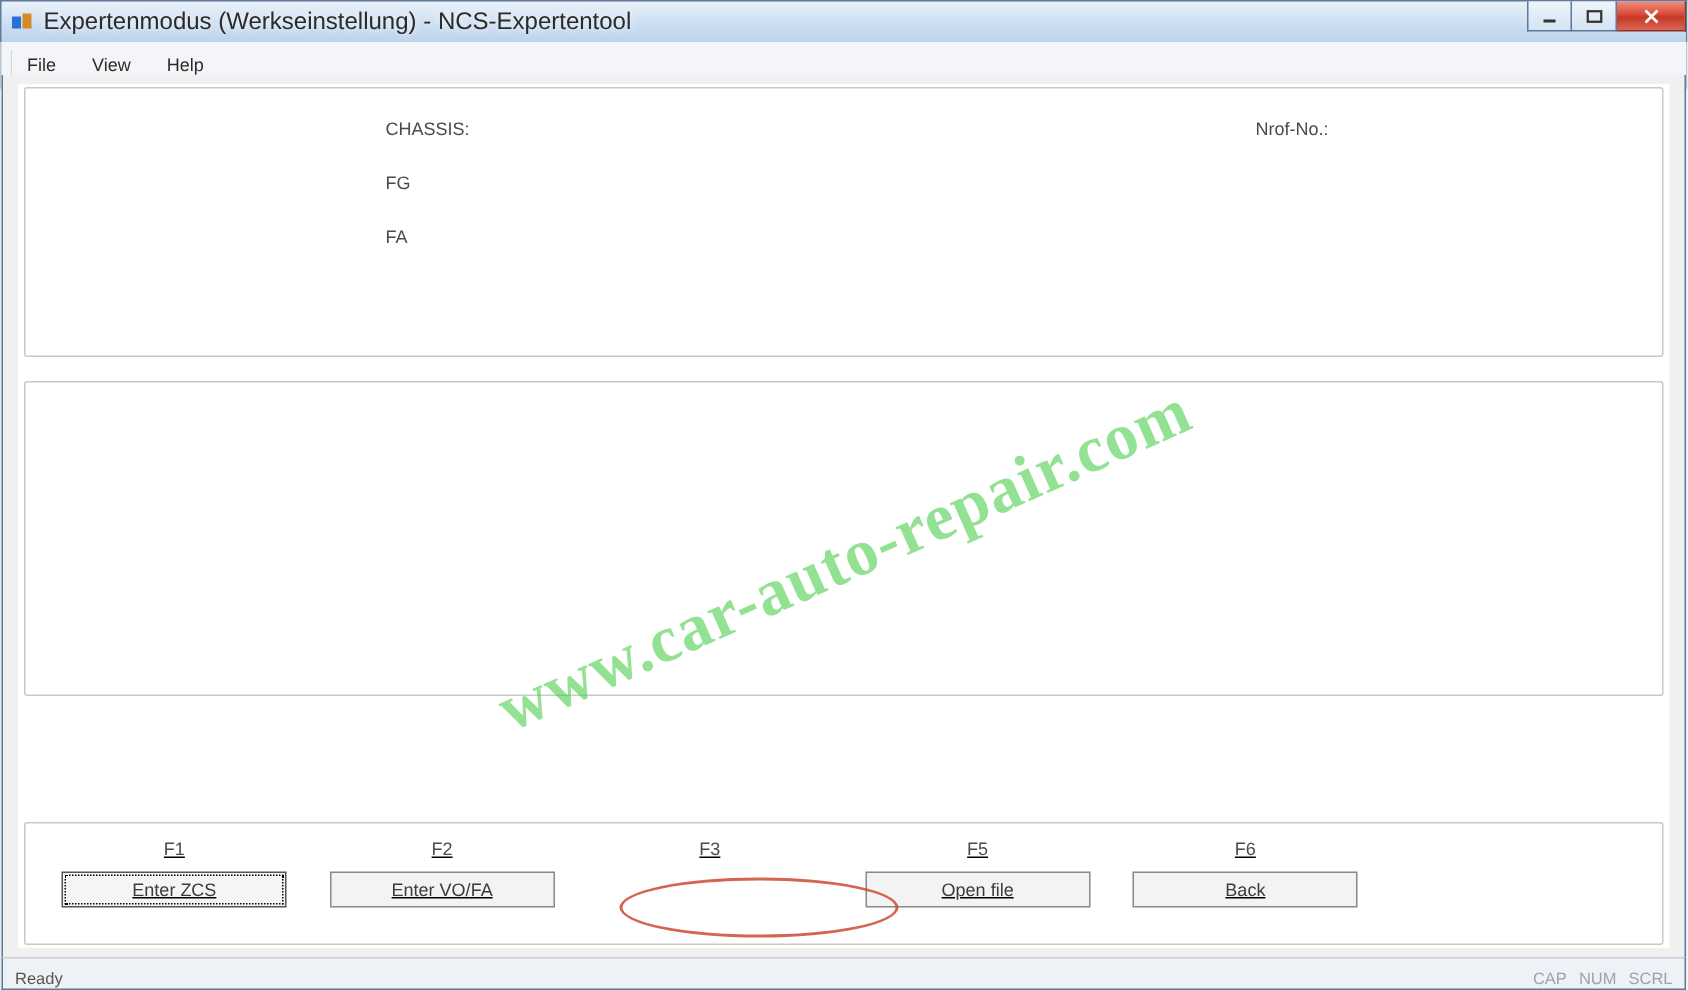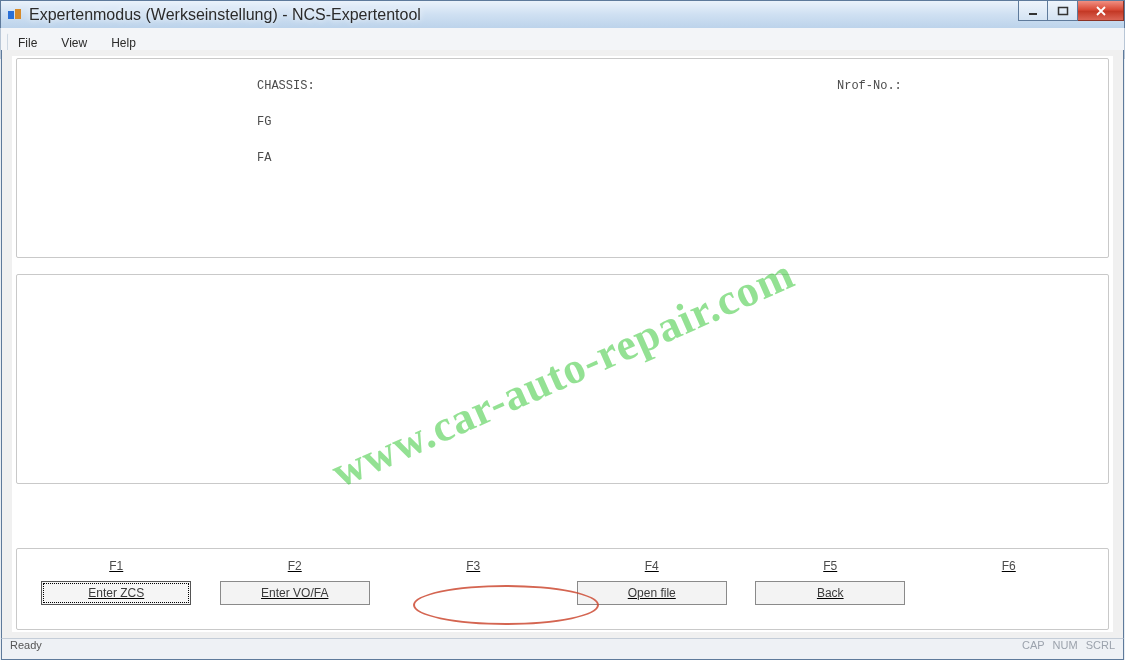--- a/index.html
+++ b/index.html
@@ -100,21 +100,21 @@
     gap: 10px;
   }
 
   
   .group {
     border: 1px solid #c9c9c9;
     border-radius: 2px;
     margin: 2px 4px;
     background: #fff;
   }
-  .group.info { height: 200px; position: relative; font-family: Liberation Mono, monospace; }
+  .group.info { height: 180px; position: relative; }
   .group.mid  { height: 210px; margin-top: 4px;}
   .group.buttons { height: 82px; }
 
   .info-label {
     position: absolute;
     color: #4b4b4b;
     font-size: 12px;
   }
   .lbl-chassis { left: 240px; top: 20px; }
   .lbl-fg      { left: 240px; top: 56px; }
@@ -171,21 +171,21 @@
 
   
   .statusbar {
     position: absolute;
     left: 1px; right: 1px; bottom: 0;
     height: 22px;
     background: #eef1f5;
     border: 1px solid #5e7a9b;
     border-top: 1px solid #c4cdd8;
     display: flex;
-    align-items: flex-start;
+    align-items: flex-end;
     justify-content: space-between;
     padding: 0 8px;
     color: #555;
     font-size: 11px;
   }
   .status-right { display:flex; gap: 8px; color: #9ca3ad;}
 
   
   .watermark {
     position: absolute;
@@ -250,21 +250,20 @@
 
     <div class="group mid"></div>
 
     <div class="spacer"></div>
 
     <div class="group buttons" style="position:relative;text-decoration:underline;">
       <div class="fn-row">
         <div class="fn-cell">F1</div>
         <div class="fn-cell">F2</div>
         <div class="fn-cell">F3</div>
-        <div class="fn-cell">F4</div>
         <div class="fn-cell">F5</div>
         <div class="fn-cell">F6</div>
       </div>
       <div class="btn-row">
         <div class="btn-cell">
             <div class="fn-button focused">Enter ZCS</div>
           </div>
         <div class="btn-cell">
             <div class="fn-button">Enter VO/FA</div>
           </div>

